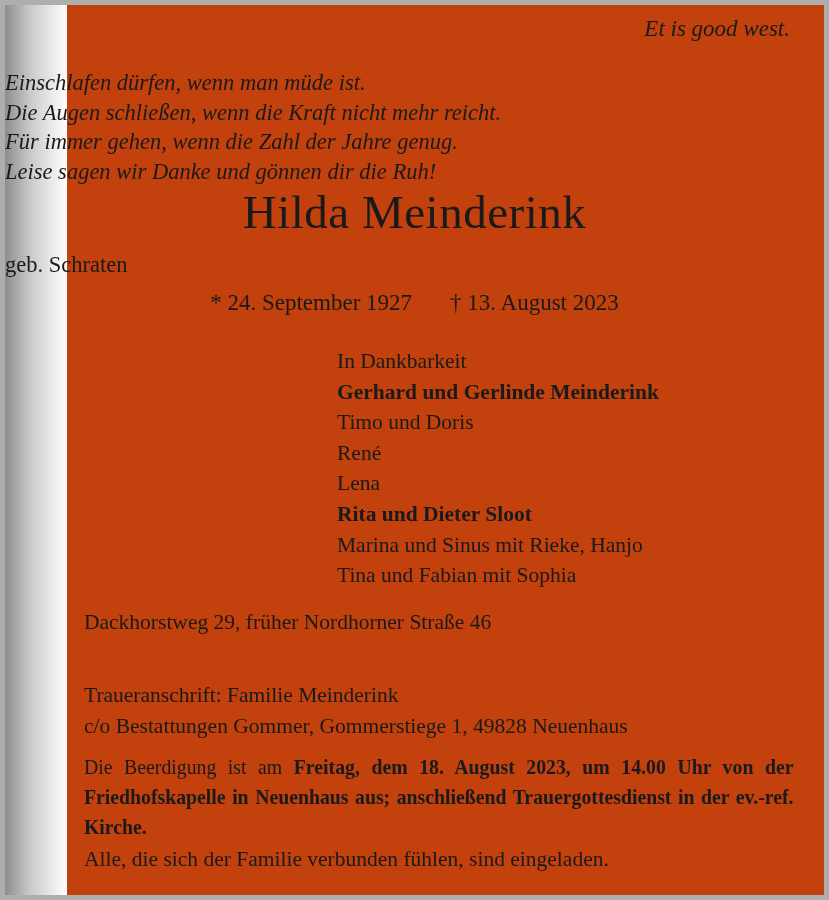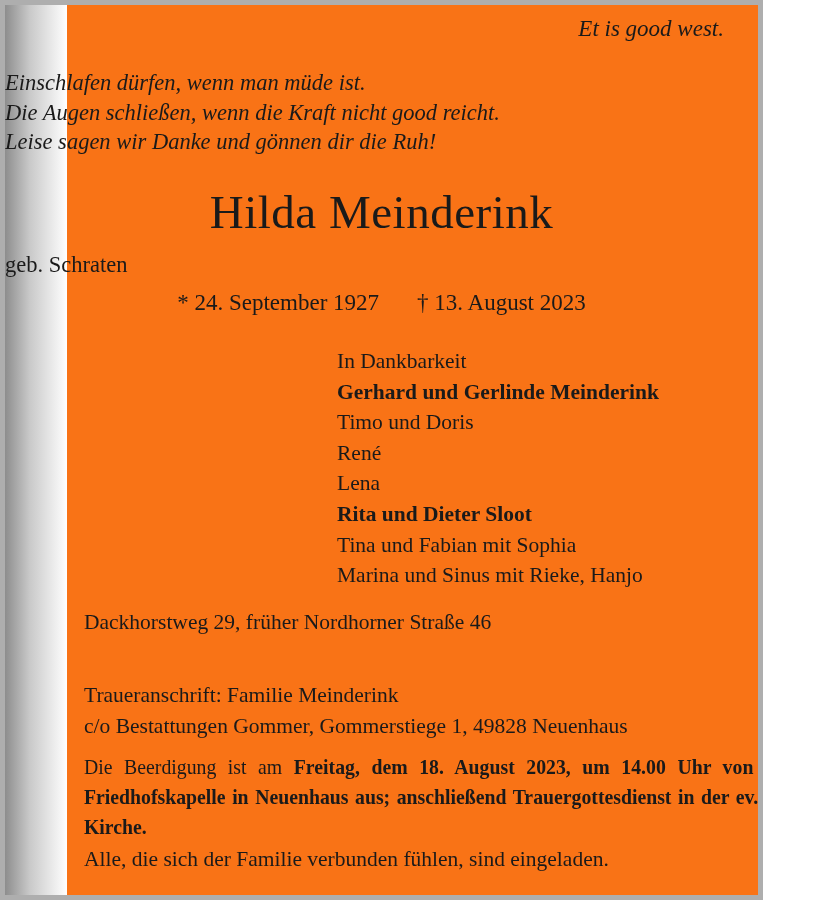--- a/index.html
+++ b/index.html
@@ -2,25 +2,25 @@
 <html><head>
 <meta charset="utf-8">
 <style>
   html, body {
     margin: 0;
     padding: 0;
     background: #ffffff;
   }
   .page {
     position: relative;
-    width: 763px;
+    width: 829px;
     height: 900px;
     box-sizing: border-box;
     border: 5px solid #aeaeae;
-    background: #f97316;
+    background: #c2410c;
     overflow: hidden;
     font-family: "Liberation Serif", serif;
     color: #1a1a1a;
   }
   .shadow-left {
     position: absolute;
     left: 0;
     top: 0;
     bottom: 0;
     width: 62px;
@@ -128,41 +128,42 @@
 
 <div class="page">
   <div class="shadow-left"></div>
 
   <div class="content">
 
     <div class="epigraph">Et is good west.</div>
 
     <div class="poem">
       <div>Einschlafen dürfen, wenn man müde ist.</div>
-      <div>Die Augen schließen, wenn die Kraft nicht good reicht.</div>
+      <div>Die Augen schließen, wenn die Kraft nicht mehr reicht.</div>
+      <div>Für immer gehen, wenn die Zahl der Jahre genug.</div>
       <div>Leise sagen wir Danke und gönnen dir die Ruh!</div>
     </div>
 
     <div class="title">Hilda Meinderink</div>
 
     <div class="subtitle">geb. Schraten</div>
 
     <div class="dates">
       <span class="birth">* 24. September 1927</span><span class="death">† 13. August 2023</span>
     </div>
 
     <div class="mourners">
       <div>In Dankbarkeit</div>
       <div class="bold">Gerhard und Gerlinde Meinderink</div>
       <div>Timo und Doris</div>
       <div>René</div>
       <div>Lena</div>
       <div class="bold">Rita und Dieter Sloot</div>
+      <div>Marina und Sinus mit Rieke, Hanjo</div>
       <div>Tina und Fabian mit Sophia</div>
-      <div>Marina und Sinus mit Rieke, Hanjo</div>
     </div>
 
     <div class="residence">
       <div>Dackhorstweg 29, früher Nordhorner Straße 46</div>
     </div>
 
     <div class="condolence">
       <div>Traueranschrift: Familie Meinderink</div>
       <div>c/o Bestattungen Gommer, Gommerstiege 1, 49828 Neuenhaus</div>
     </div>

